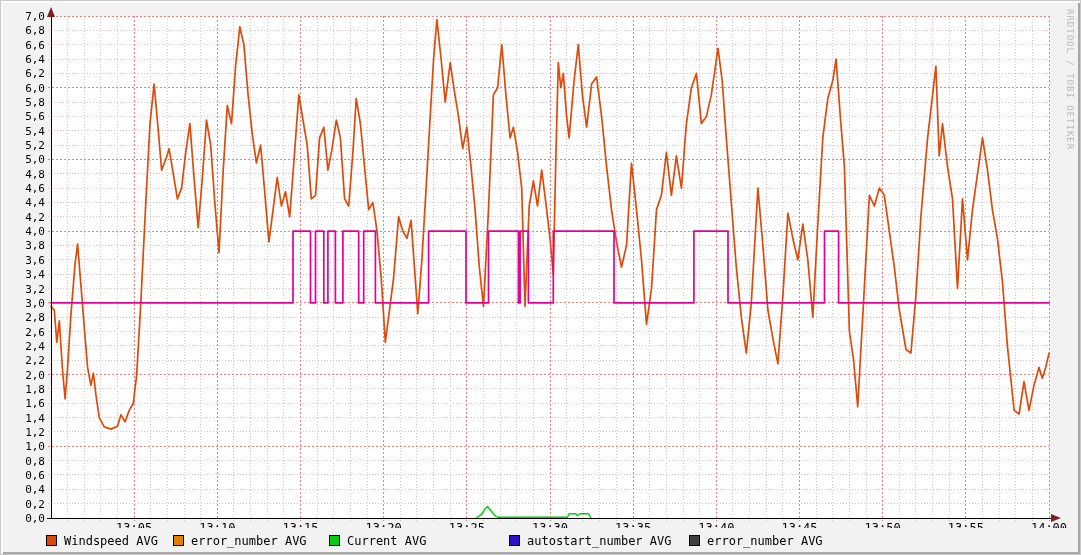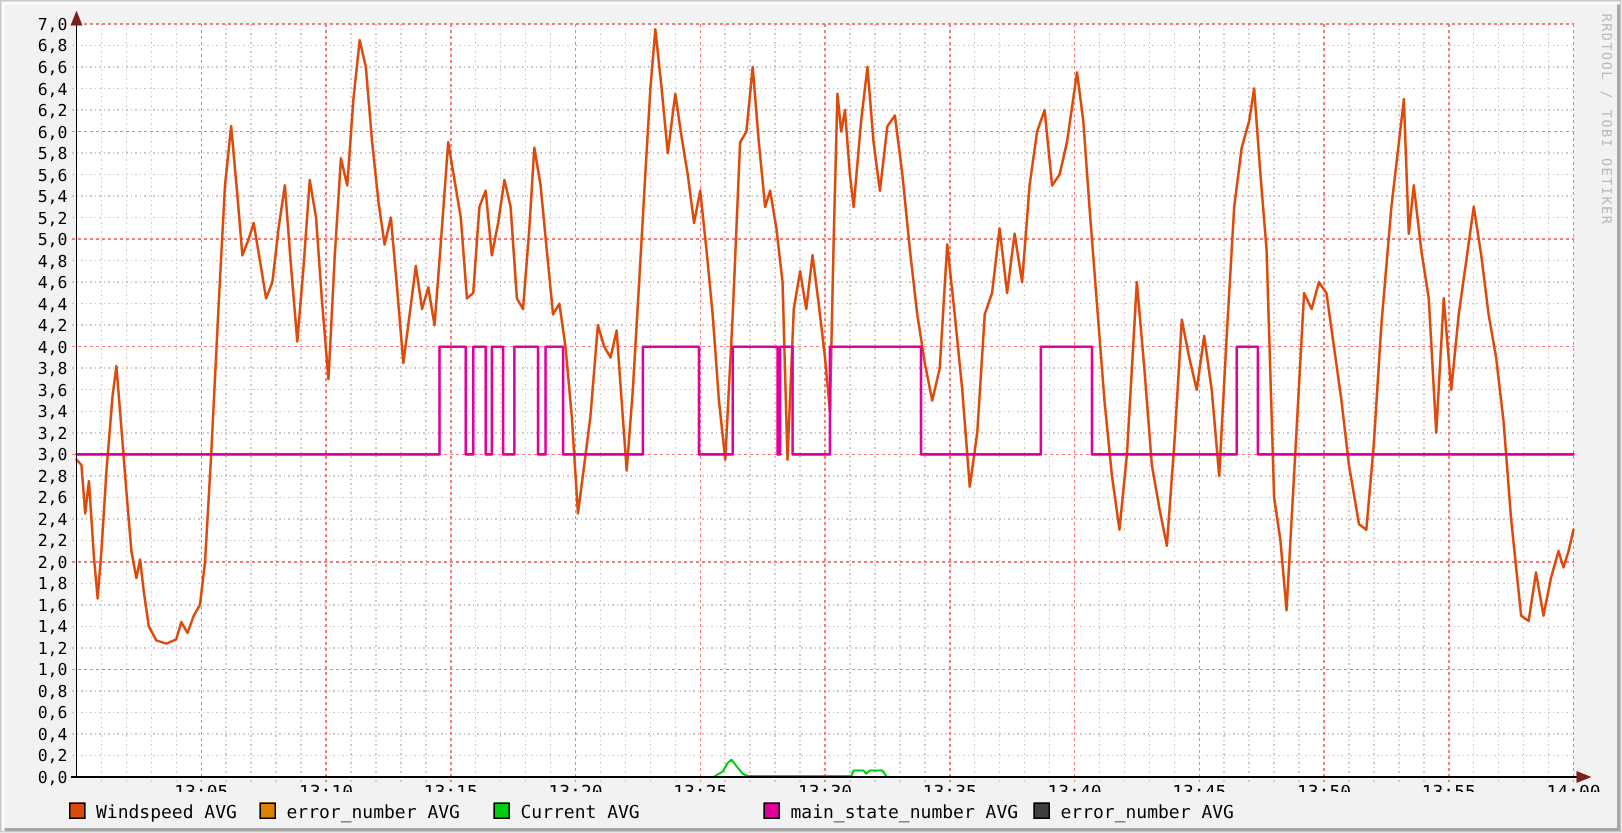--- a/index.html
+++ b/index.html
@@ -193,17 +193,17 @@
         <text x="798.5" y="531">13:45</text>
         <text x="881.6666666666666" y="531">13:50</text>
         <text x="964.8333333333334" y="531">13:55</text>
         <text x="1048" y="531">14:00</text>
       </g>
     </svg>
   <div id="legend">
       <span class="legend-item"><span class="swatch" style="background: rgb(220, 75, 12);"></span><span>Windspeed AVG</span></span>
       <span class="legend-item"><span class="swatch" style="background: rgb(224, 128, 0);"></span><span>error_number AVG</span></span>
       <span class="legend-item"><span class="swatch" style="background: rgb(0, 204, 17);"></span><span>Current AVG</span></span>
-      <span class="legend-item"><span class="swatch" style="background: rgb(226, 0, 155);"></span><span>main_state_number AVG</span></span>
+      <span class="legend-item"><span class="swatch" style="background: rgb(43, 16, 200);"></span><span>autostart_number AVG</span></span>
       <span class="legend-item"><span class="swatch" style="background: rgb(63, 63, 63);"></span><span>error_number AVG</span></span>
     </div>
   <div id="watermark">RRDTOOL / TOBI OETIKER</div>
 </div>
 
 </body></html>

